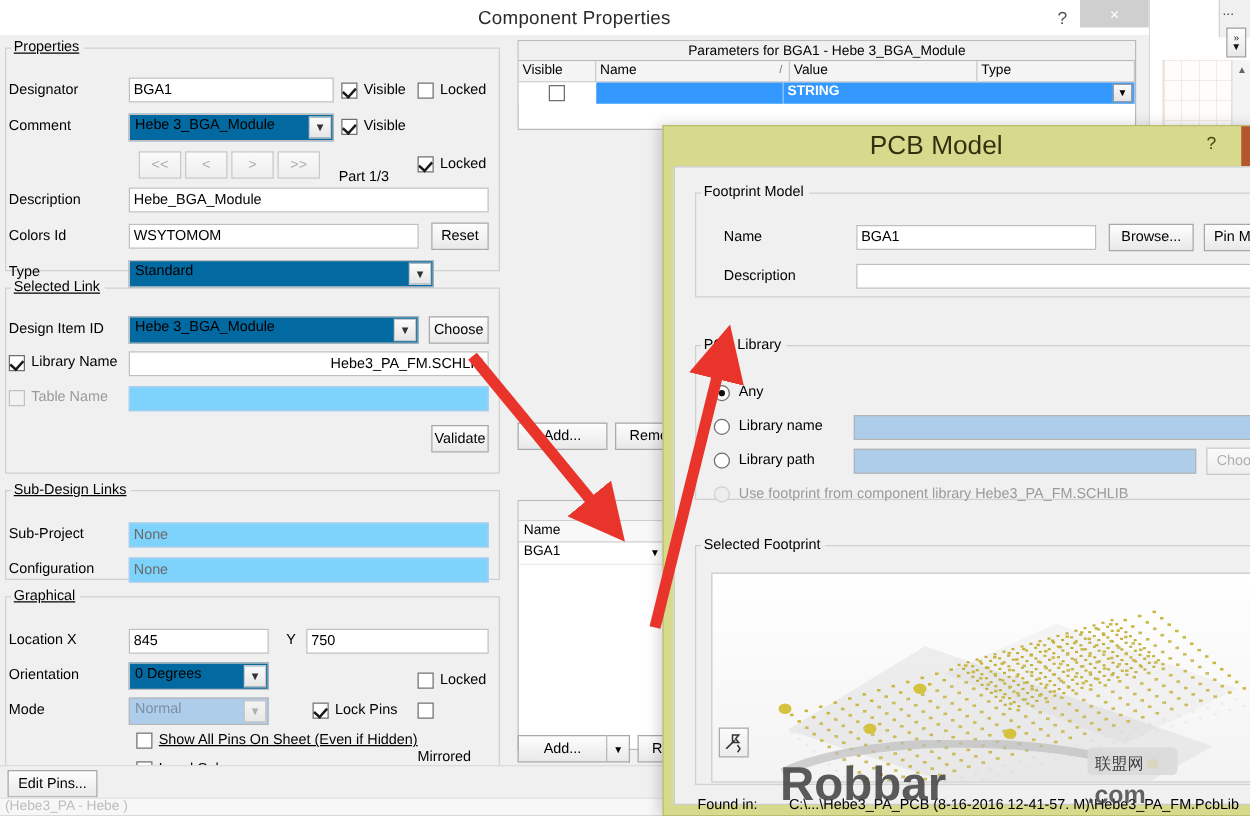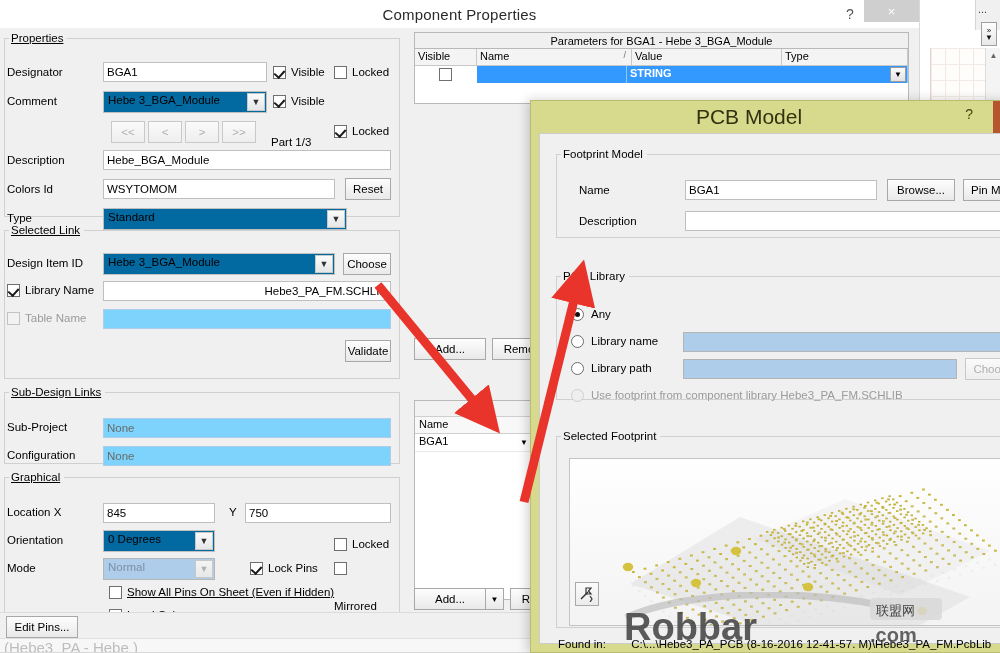--- a/index.html
+++ b/index.html
@@ -147,21 +147,21 @@
   .split-btn .sb-arrow {
     width:18px; background:linear-gradient(#fdfdfd,#e9e9e9); border:1px solid #a8a8a8; border-left:none;
     display:flex; align-items:center; justify-content:center; font-size:8px;
   }
 
   
   .bottom-bar { position:absolute; left:0; right:0; bottom:0; height:40px; background:#f0f0f0; border-top:1px solid #dcdcdc; }
   .status-strip {
     position:absolute; left:0; right:16px; bottom:0; height:14px;
     background:#f7f7f7; border-top:1px solid #e0e0e0; overflow:hidden;
-    font-size:15px; color:#bdbdbd; padding-left:4px;
+    font-size:11px; color:#bdbdbd; padding-left:4px;
   }
 
   
   #pcb-model {
     position:absolute; left:530px; top:100px; width:478px; height:553px;
     background:#d7da8c; border:1px solid #b9bd6d; box-shadow:-3px 0 10px rgba(0,0,0,.18);
   }
   #pcb-model .pm-title { height:32px; position:relative; display:flex; align-items:center; justify-content:center; }
   #pcb-model .pm-title-text { font-size:21px; color:#31310f; margin-right:40px; }
   #pcb-model .pm-help { position:absolute; right:34px; top:5px; font-size:14px; color:#45450f; }

